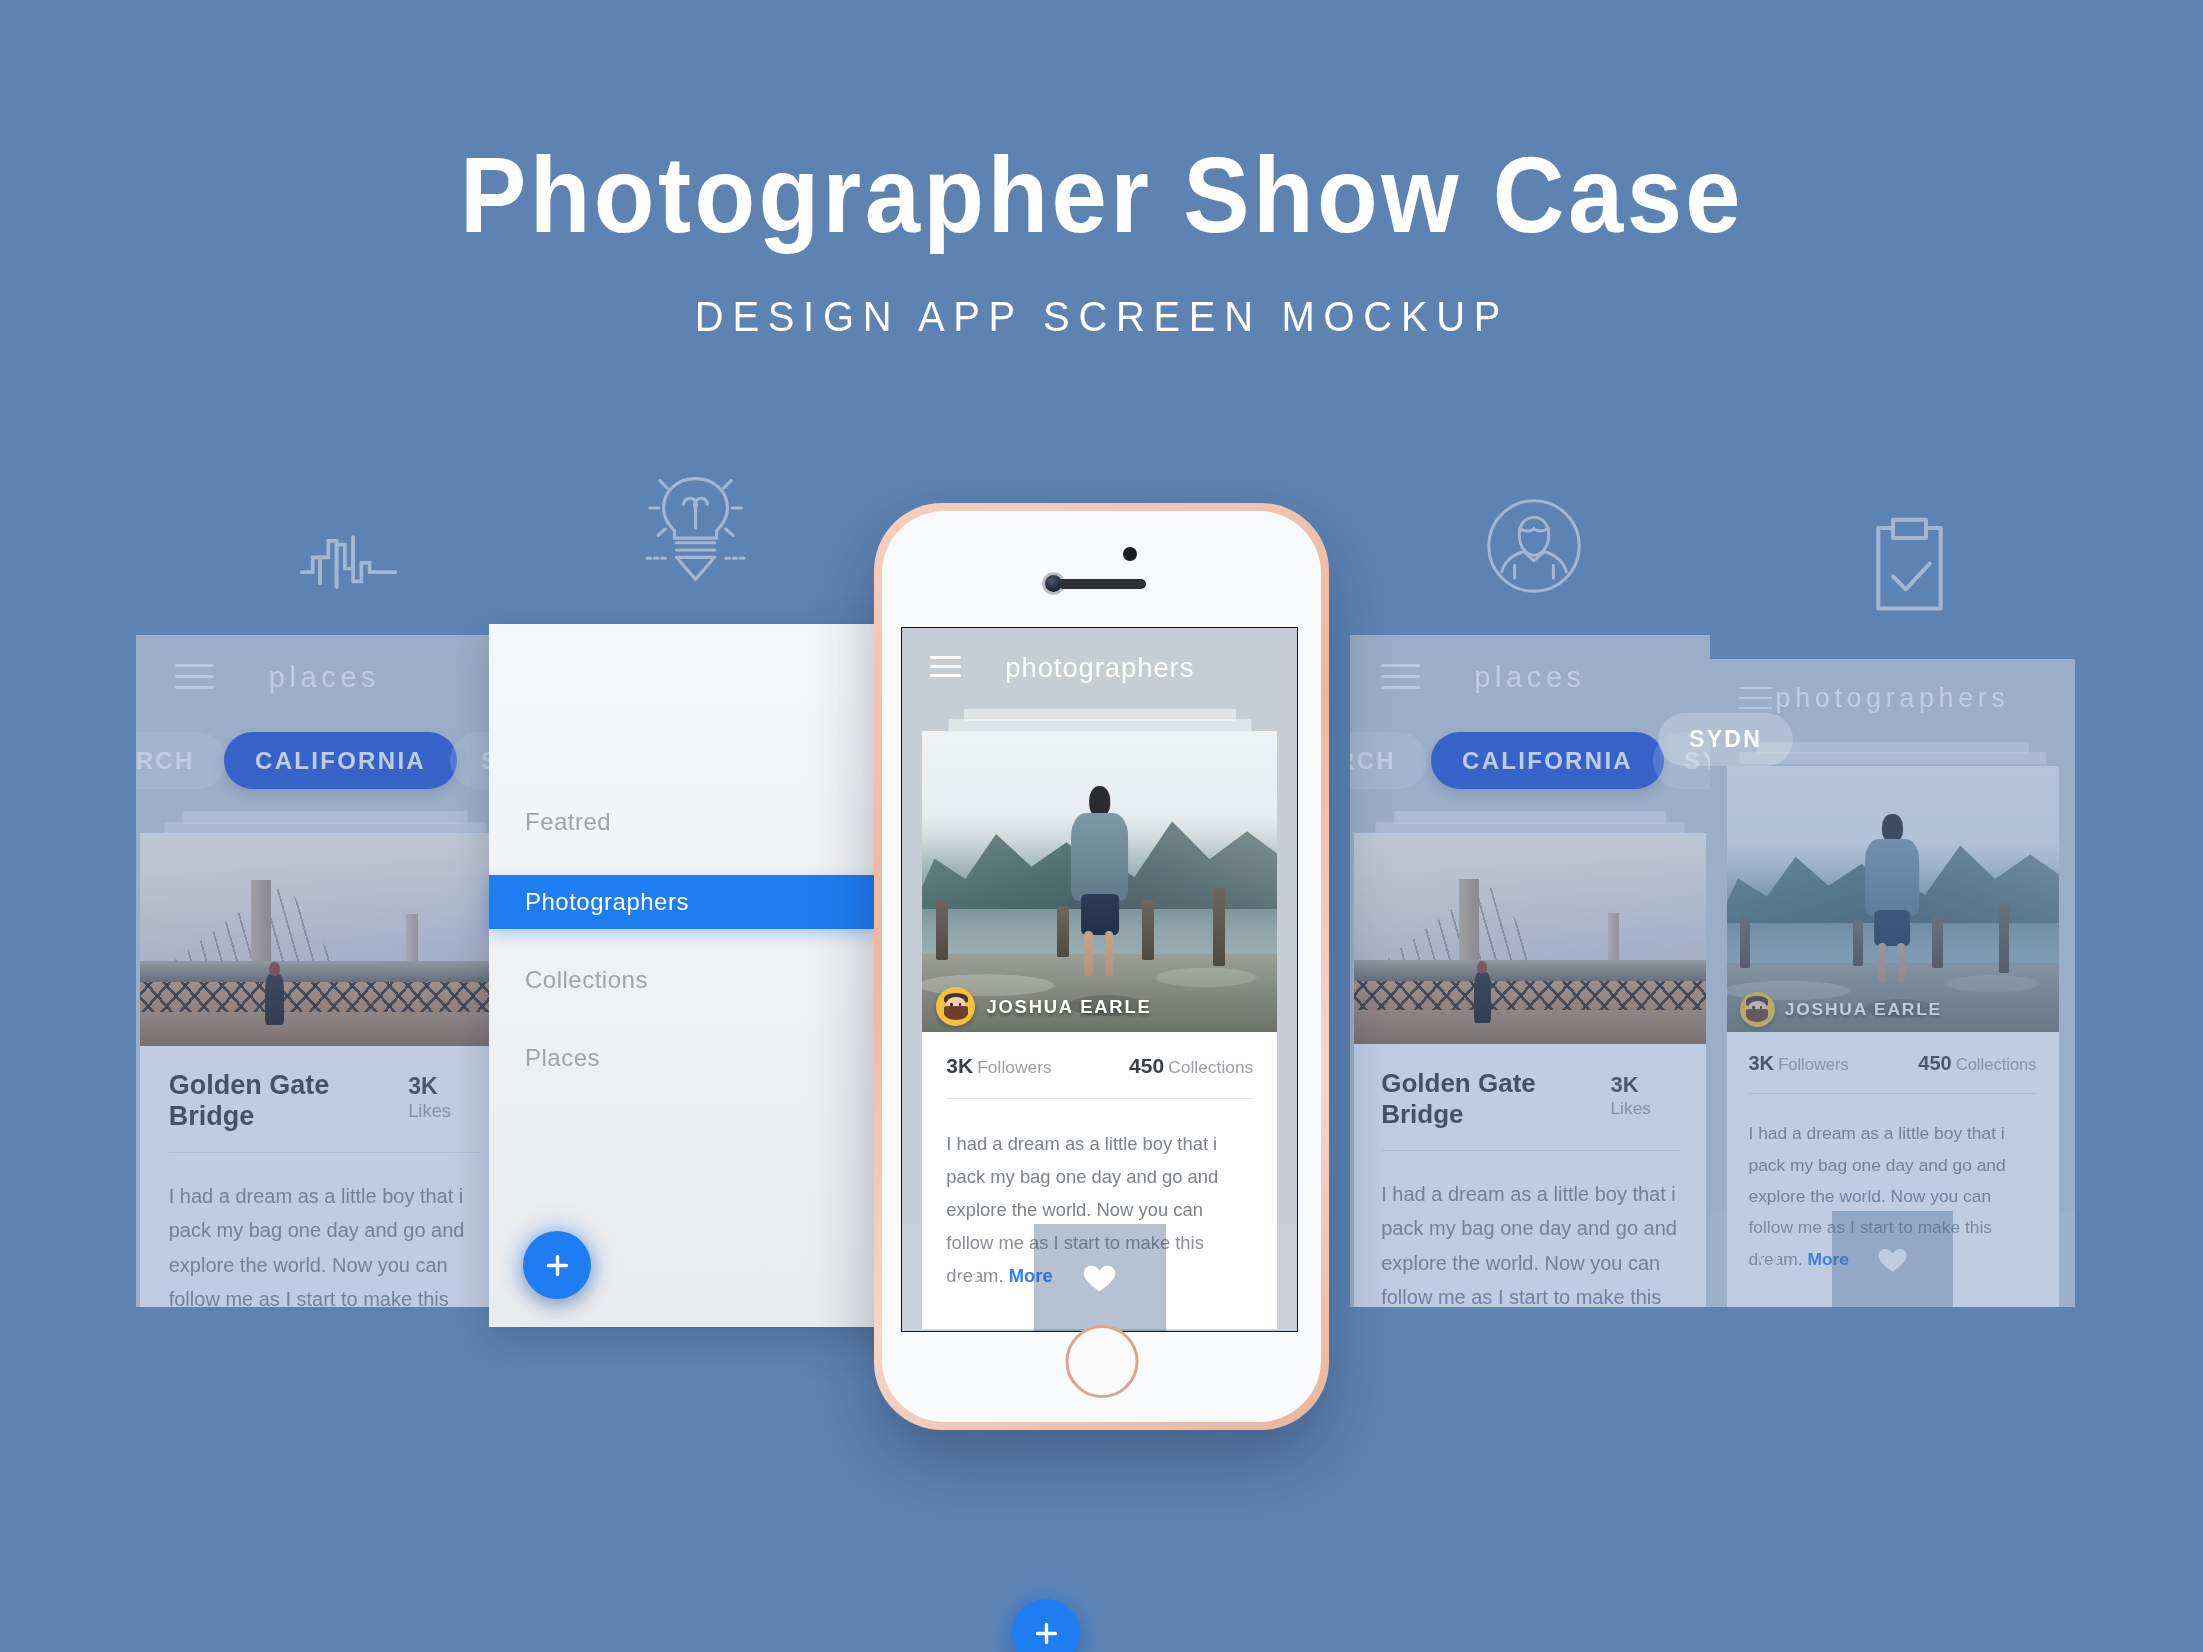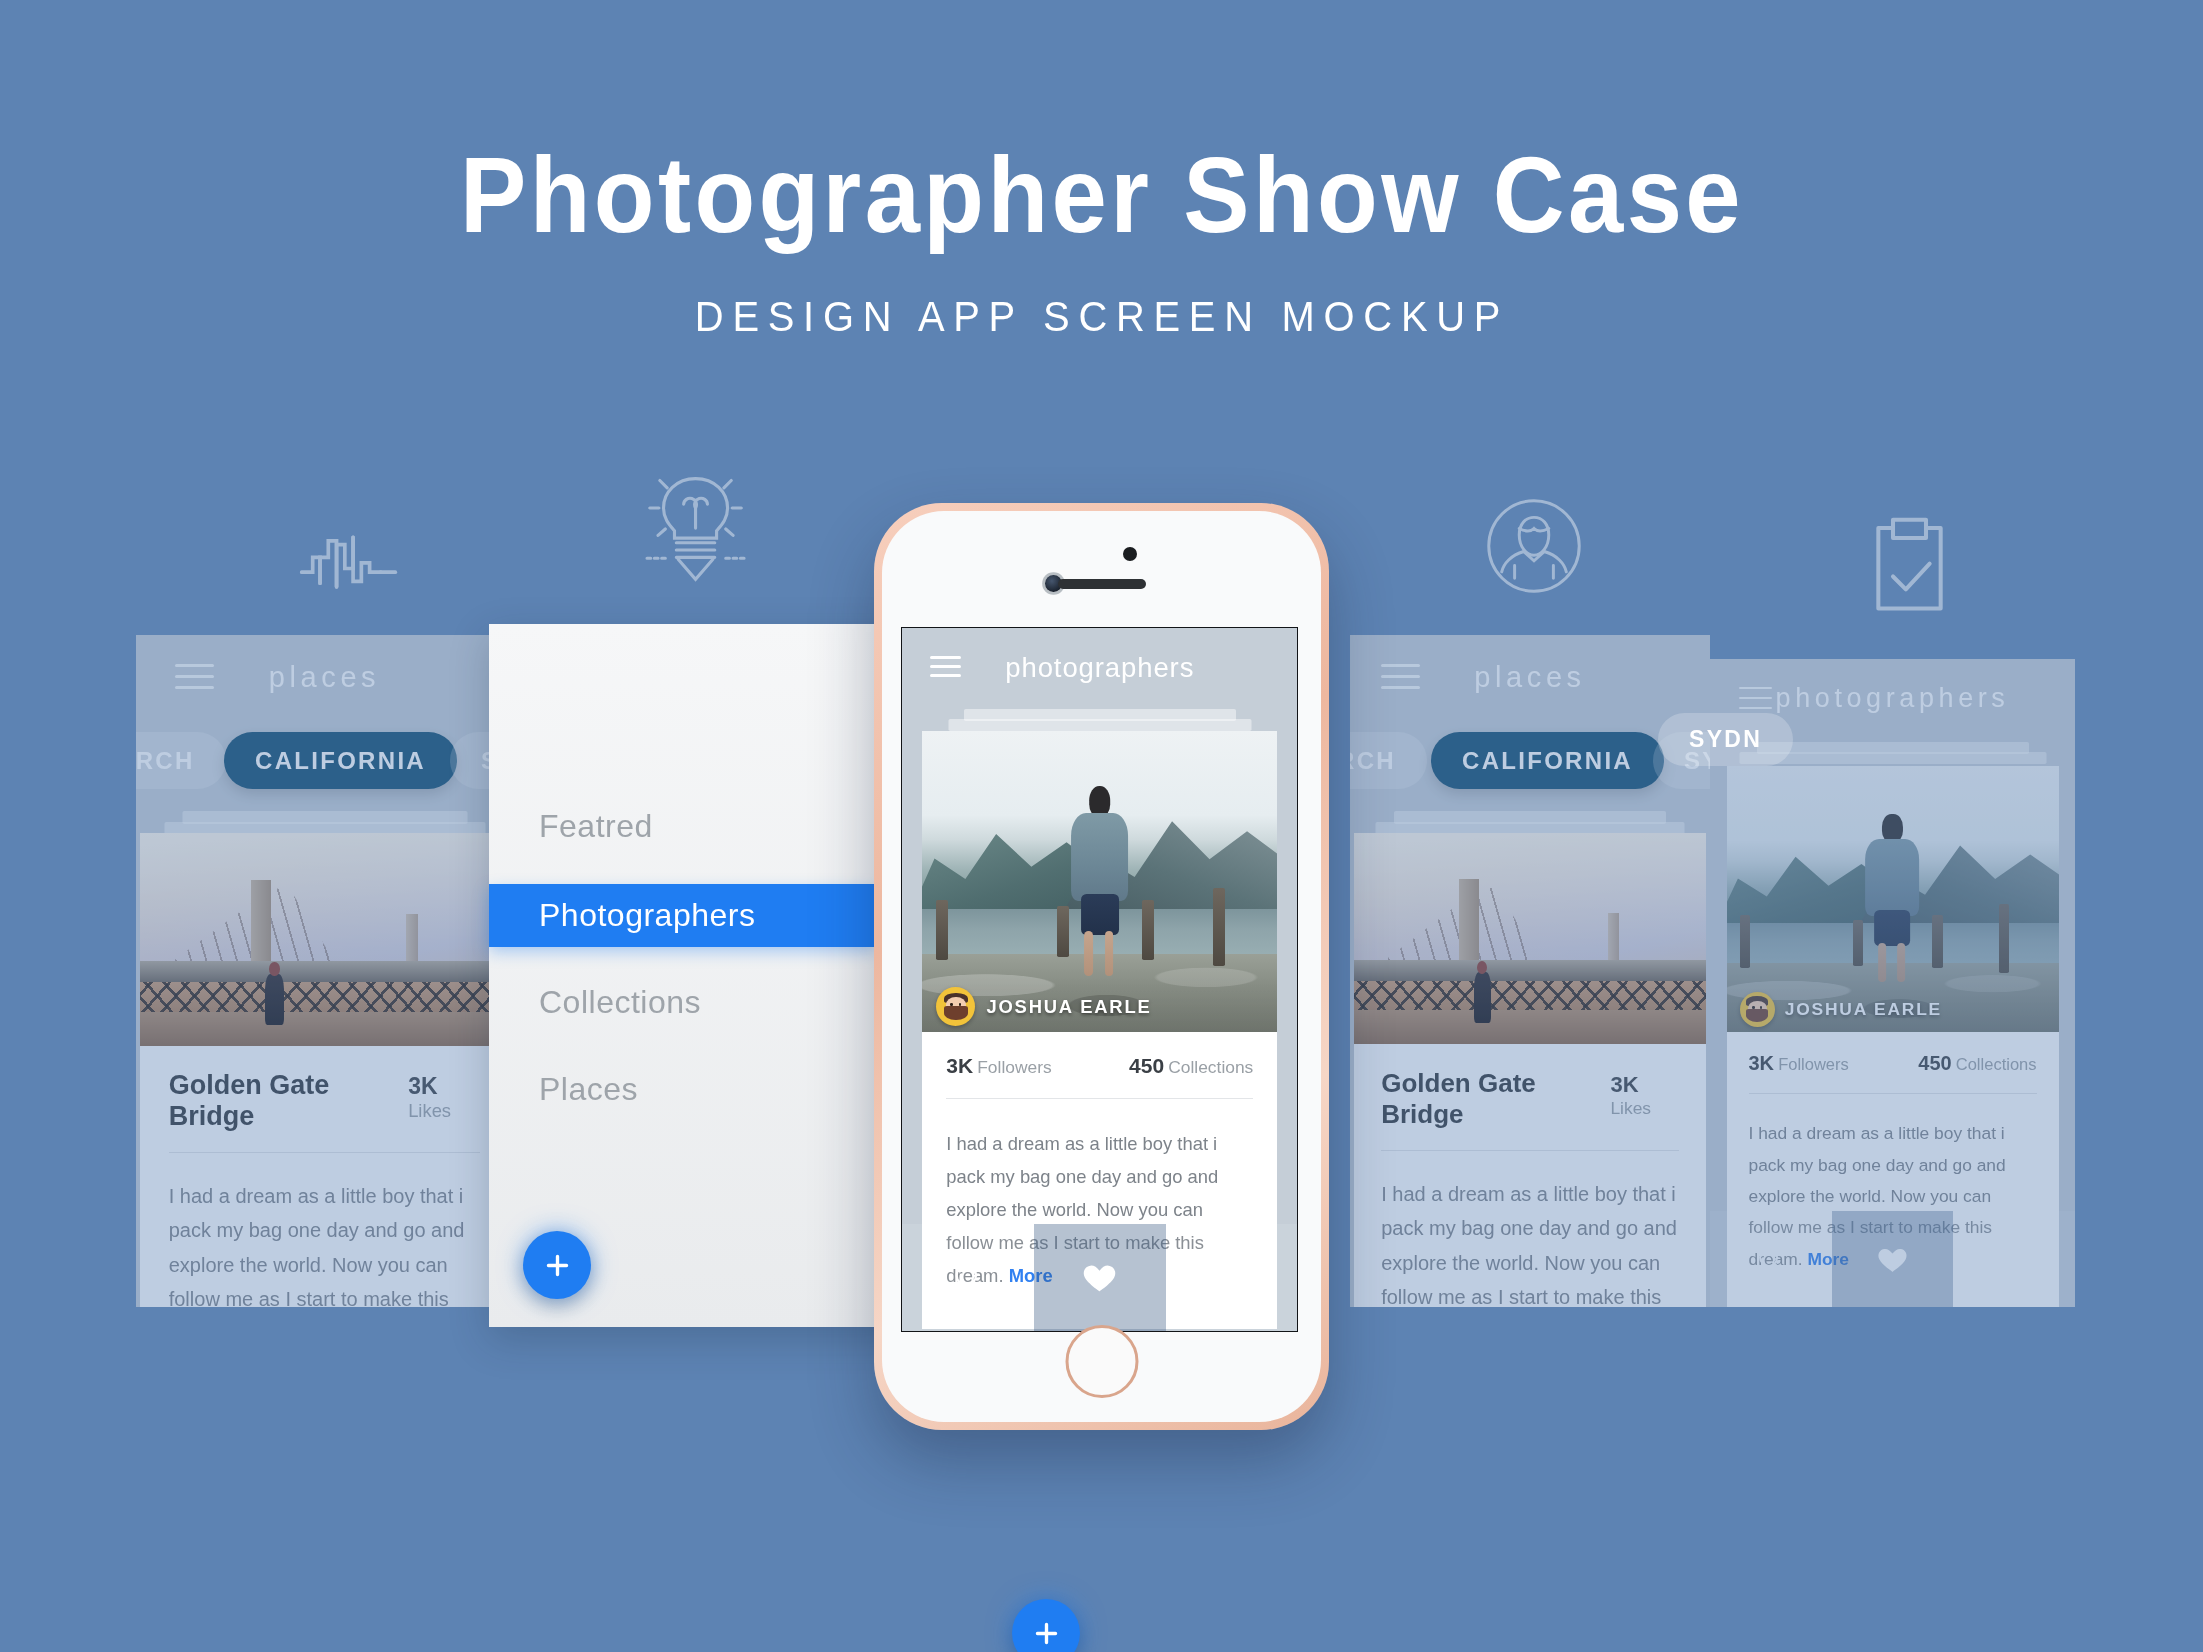--- a/index.html
+++ b/index.html
@@ -52,21 +52,21 @@
   }
 
   
   .chips{ position:relative; height:88px; }
   .chip{
     position:absolute; top:9.2px; height:57px; line-height:57px;
     border-radius:31px; padding:0 31px; color:#ffffff;
     font-size:24px; font-weight:bold; letter-spacing:2.3px;
     background:rgba(255,255,255,.22); white-space:nowrap;
   }
-  .chip.active{ background:#0c4a6e; box-shadow:0 5.5px 13px rgba(0,0,0,.17); }
+  .chip.active{ background:#1d4ed8; box-shadow:0 5.5px 13px rgba(0,0,0,.17); }
 
   
   .stack{ position:relative; }
   .stack .s1,.stack .s2{
     position:absolute; left:50%; transform:translateX(-50%);
     background:rgba(255,255,255,.45); border-radius:1.8px;
   }
 
   .card{ position:relative; background:#ffffff; }
   .photo{ position:relative; width:100%; overflow:hidden; }
@@ -228,22 +228,22 @@
         background:rgba(255,255,255,.10); }
   .tab.active{ background:rgba(80,110,145,.42); }
   .tab svg{ display:block; }
 
   
   .drawer{
     position:absolute; background:linear-gradient(180deg,#f6f7f8,#e9ebed);
     box-shadow:0 13px 37px rgba(20,35,60,.22);
   }
   .menu-item{
-    font-size:32px; color:#9ea4aa; letter-spacing:0.5px;
-    padding:13px 0 13px 50px;
+    font-size:24px; color:#9ea4aa; letter-spacing:0.5px;
+    padding:13px 0 13px 36px;
   }
   .menu-item.active{
     background:#1f7df2; color:#ffffff;
     box-shadow:0 5.5px 14.7px rgba(31,125,242,.35);
   }
   .fab{
     position:absolute; border-radius:50%; background:#1f7df2;
     display:flex; align-items:center; justify-content:center;
     box-shadow:0 0 24px rgba(31,125,242,.55), 0 7.3px 16.5px rgba(0,0,0,.22);
     color:#fff;

